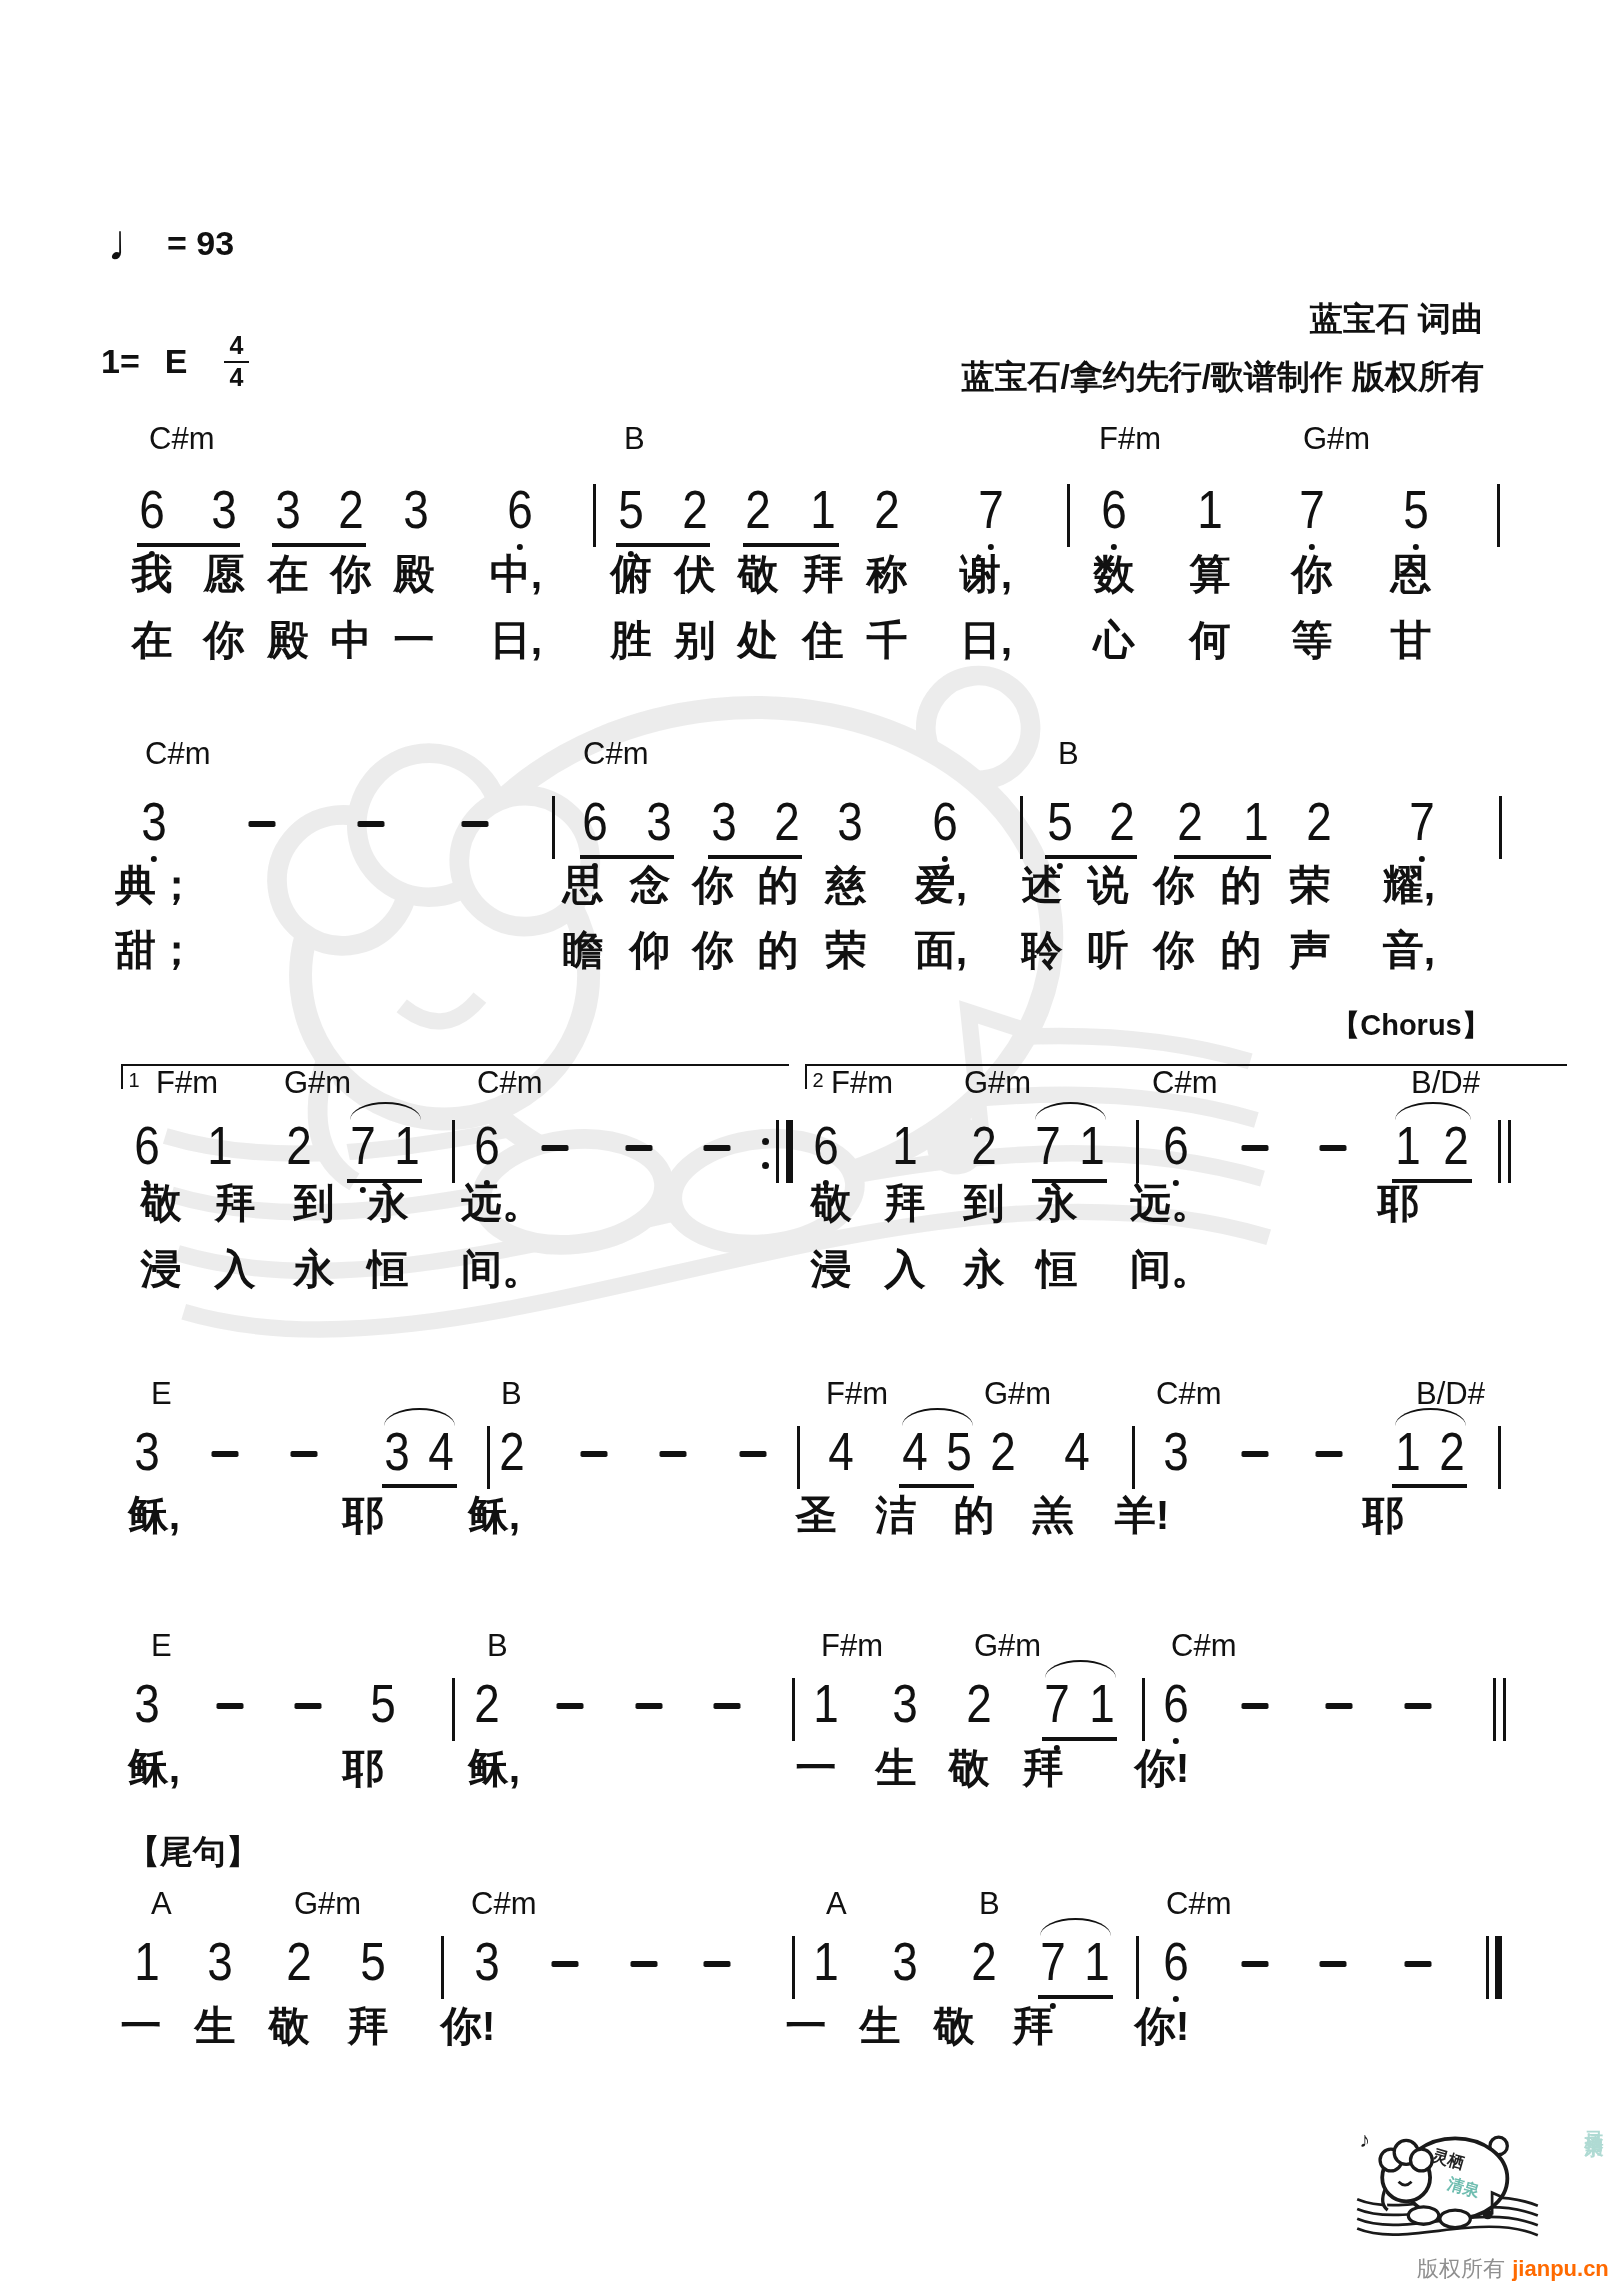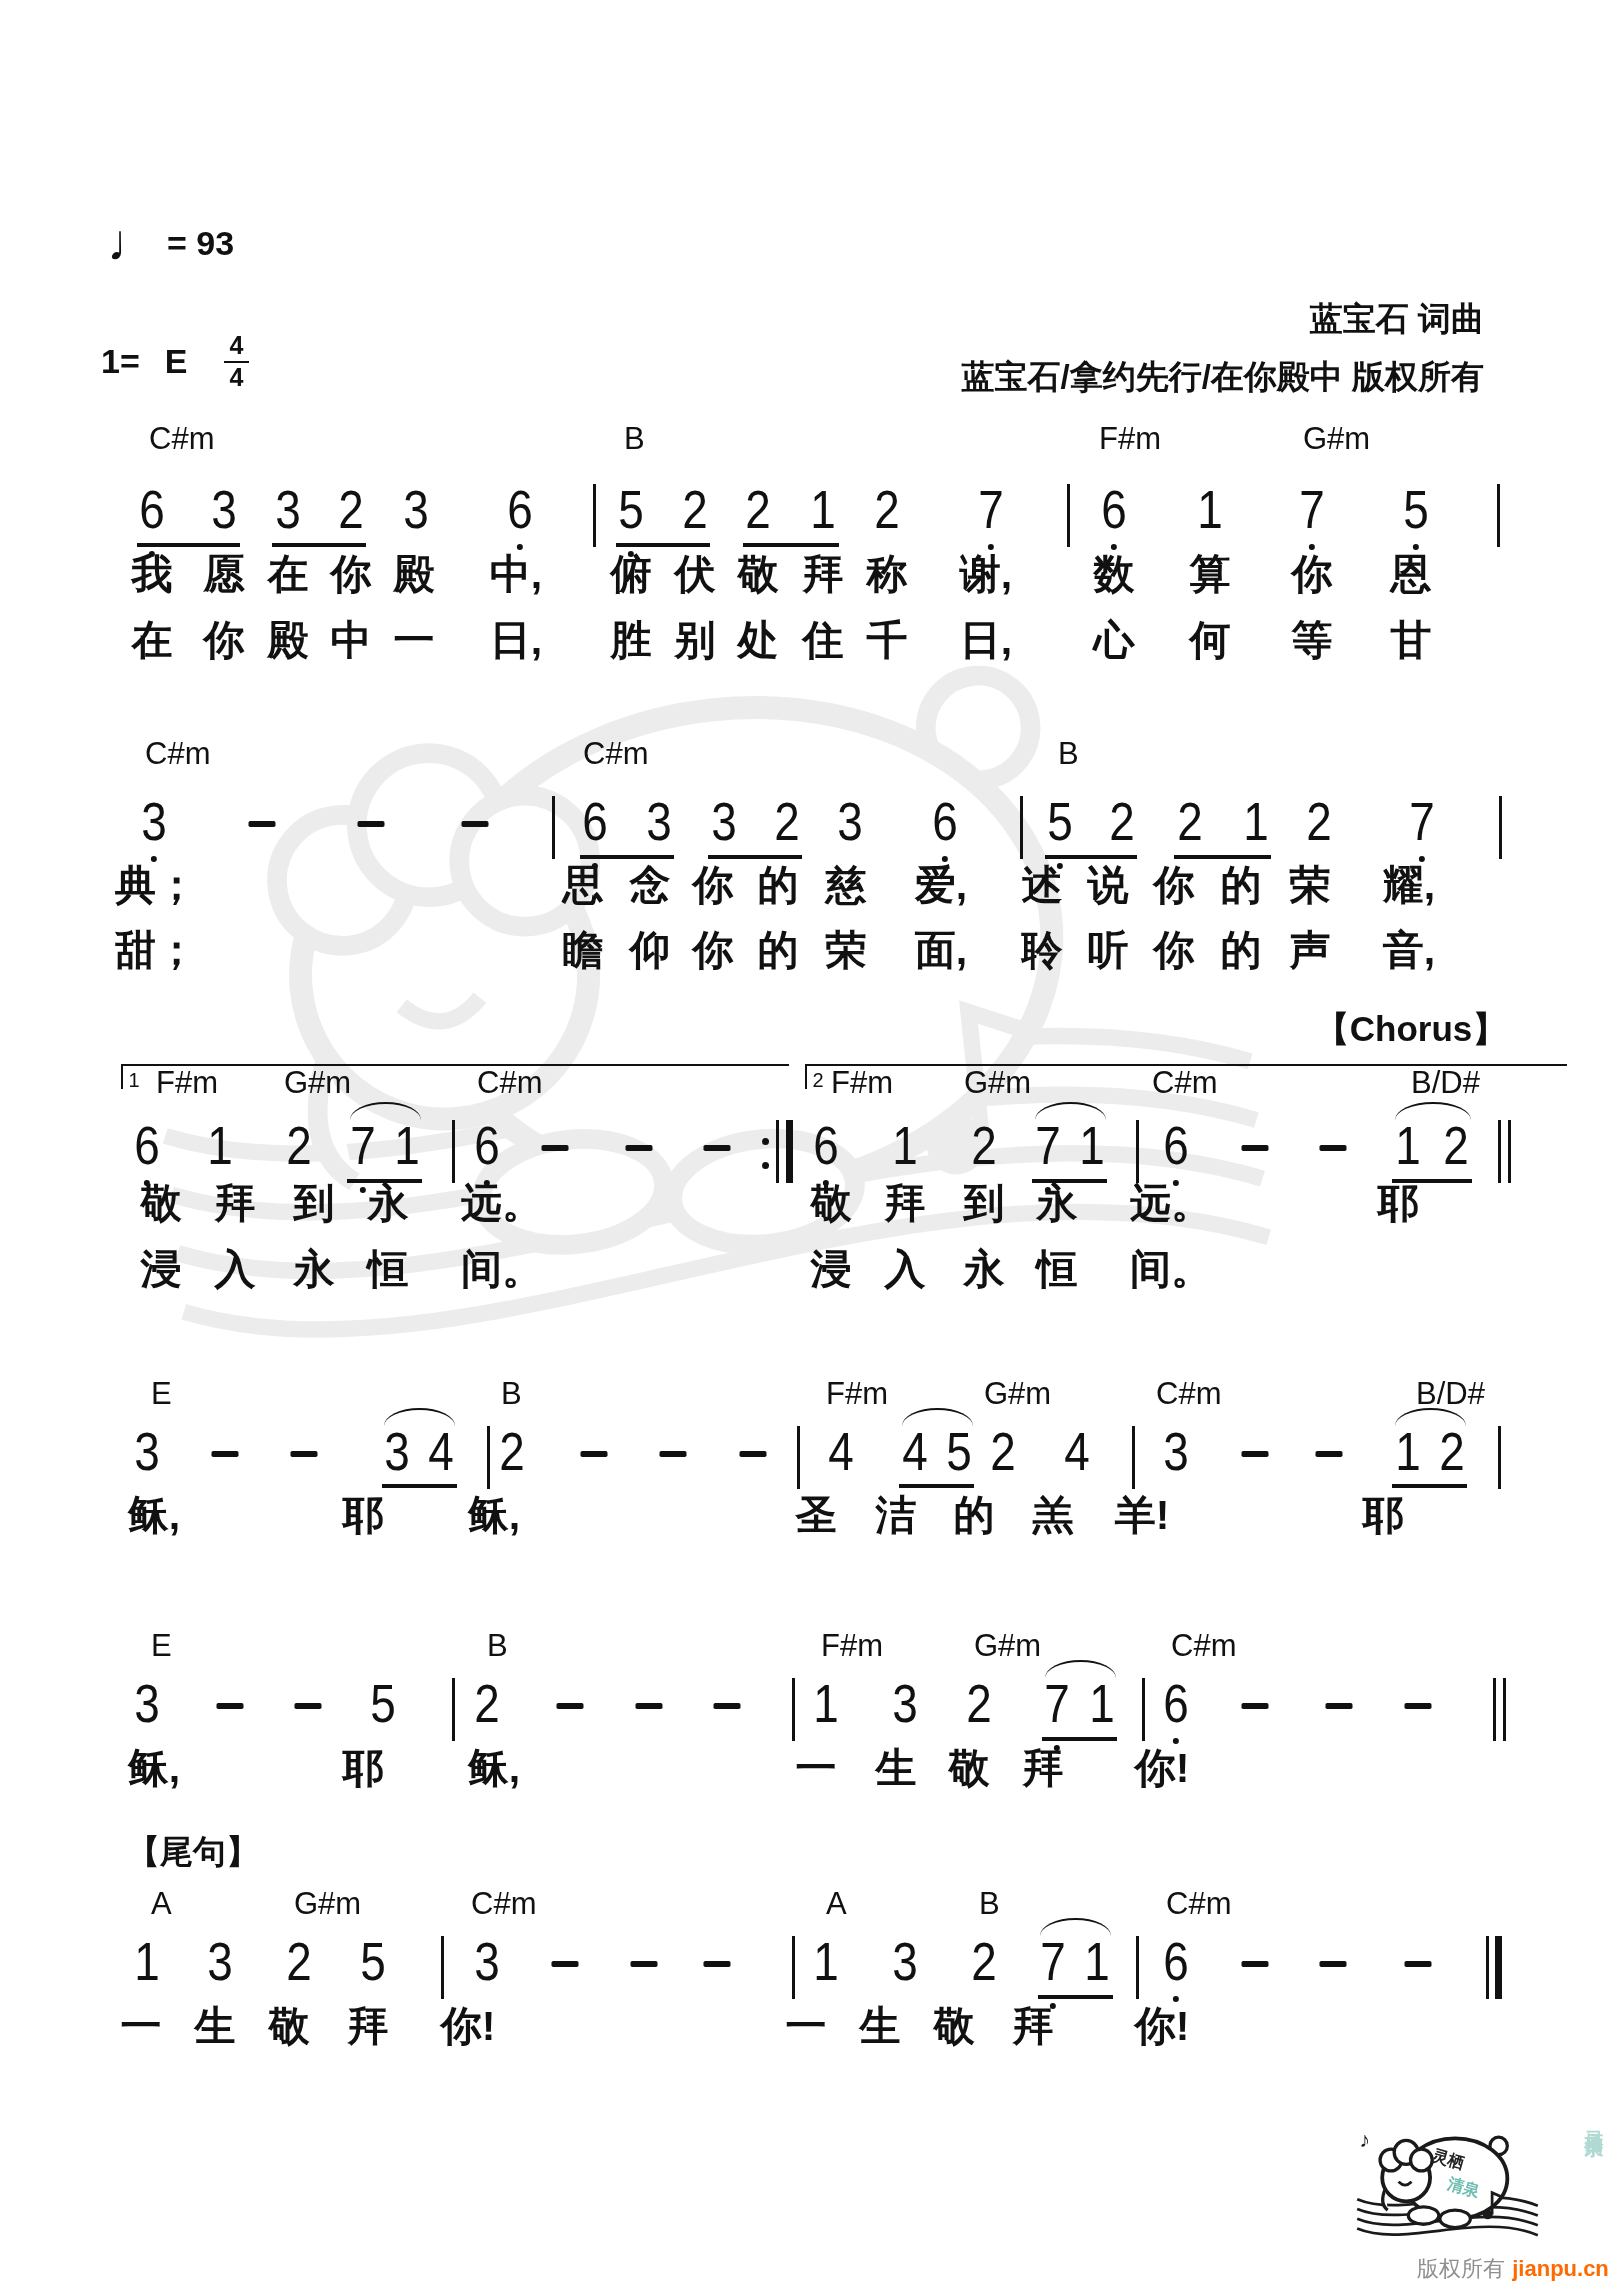--- a/index.html
+++ b/index.html
@@ -31,21 +31,21 @@
   .dash{position:absolute;width:27px;height:6.3px;background:#111;transform:translateX(-50%);border-radius:1.8px;}
   .beam{position:absolute;height:3.6px;background:#111;}
   .slur{position:absolute;height:18px;border-top:2.7px solid #111;
         border-radius:50% 50% 0 0/100% 100% 0 0;}
   .odot{position:absolute;width:6.3px;height:6.3px;background:#111;border-radius:50%;transform:translateX(-50%);}
   .bar{position:absolute;width:2.7px;height:63px;background:#111;}
   .bar.thick{width:7.2px;}
   .rdot{position:absolute;width:7.2px;height:7.2px;background:#111;border-radius:50%;}
   .volta{position:absolute;border-top:2.7px solid #111;border-left:2.7px solid #111;height:25px;}
   .vlabel{font-size:20px;line-height:1;margin:3.6px 0 0 5.4px;}
-  .annot{position:absolute;font-size:35px;font-weight:700;transform:translateX(-50%);white-space:nowrap;}
+  .annot{position:absolute;font-size:29px;font-weight:700;transform:translateX(-50%);white-space:nowrap;}
   .prelabel{position:absolute;font-size:33px;font-weight:700;white-space:nowrap;}
   
   .footer{position:absolute;top:2164px;left:0;width:1556px;text-align:center;
           font-family:"DejaVu Serif",serif;font-style:italic;font-weight:700;
           font-size:33px;letter-spacing:0.9px;}
   .corner{position:absolute;top:2254px;right:7.2px;font-size:22px;white-space:nowrap;}
   .corner .orange{font-weight:700;margin-left:7.2px;}
   .sheep{position:absolute;left:1355px;top:2110px;width:185px;}
   .vtext{position:absolute;left:1581px;top:2115px;writing-mode:vertical-rl;
          font-size:19px;letter-spacing:2.7px;opacity:.55;font-weight:700;}
@@ -76,21 +76,21 @@
           <circle cx="61" cy="46" r="10"></circle>
       </g>
       <path d="M28,72 q-6,14 2,20" fill="#fff" stroke="#1a1a1a" stroke-width="3"></path>
       <path d="M40,66 q6,6 12,0" fill="none" stroke="#1a1a1a" stroke-width="2.5"></path>
       <circle cx="122" cy="96" r="4.5" fill="#1a1a1a"></circle>
       <path d="M126,96 V76 l9,4" stroke="#1a1a1a" stroke-width="2.5" fill="none"></path>
     </svg>
   </div>
 
   <div class="credit credit1" data-name="credit-writer">蓝宝石 词曲</div>
-  <div class="credit credit2" data-name="credit-copyright">蓝宝石/拿约先行/在你殿中 版权所有</div>
+  <div class="credit credit2" data-name="credit-copyright">蓝宝石/拿约先行/歌谱制作 版权所有</div>
 
   <div class="tempo" data-name="tempo-marking">
     <span class="glyph" data-name="quarter-note-icon">♩</span><span class="val" data-name="tempo-value">= 93</span>
   </div>
 
   <div class="keysig" data-name="key-signature">
     <span class="kp" data-name="key-prefix">1=</span>
     <span class="kt" data-name="key-tonic">E</span>
     <span class="frac" data-name="time-signature">
       <span class="top" data-name="time-top">4</span>

